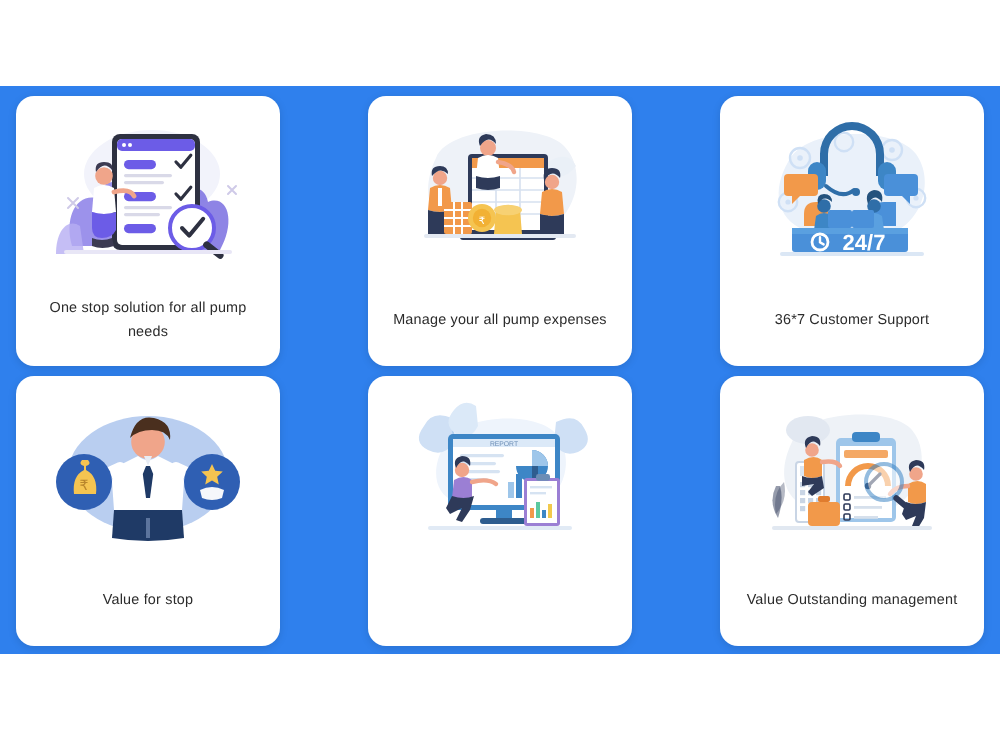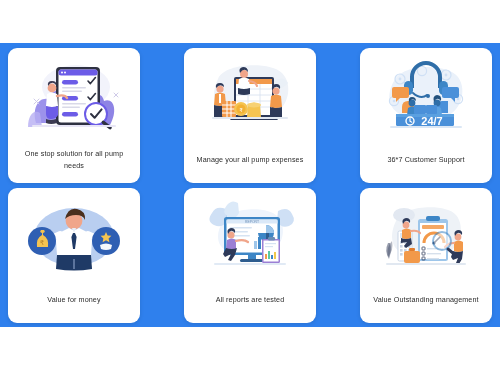--- a/index.html
+++ b/index.html
@@ -225,21 +225,21 @@
           <circle cx="22" cy="49" r="3.4" fill="#f0a58a"></circle>
           <circle cx="82" cy="49" r="3.4" fill="#f0a58a"></circle>
           <circle cx="20" cy="44" r="14" fill="#2f5fb3"></circle>
           <path d="M15 50 q-1 -9 5 -12 l0 -2 q-3 -1 -1 -3 l3 0 q2 2 -1 3 l0 2 q6 3 5 12 Z" fill="#f5c451"></path>
           <text x="20" y="48" font-family="DejaVu Sans, sans-serif" font-size="7" fill="#b9862c" text-anchor="middle">₹</text>
           <circle cx="84" cy="44" r="14" fill="#2f5fb3"></circle>
           <path d="M78 48 q6 -3 12 0 l-1 4 q-5 2 -10 0 Z" fill="#f5f7fb"></path>
           <path d="M84 35 l1.6 3.4 l3.8 0.4 l-2.8 2.6 l0.8 3.8 l-3.4 -1.9 l-3.4 1.9 l0.8 -3.8 l-2.8 -2.6 l3.8 -0.4 Z" fill="#f5c451"></path>
         </svg>
       </div>
-      <div class="caption">Value for money</div>
+      <div class="caption">Value for stop</div>
     </div>
 
     <div class="card">
       <div class="art">
         <svg width="104" height="84" viewBox="0 0 104 84">
           <path d="M24 26 C30 10 70 8 80 20 C90 32 84 52 70 56 L30 54 C18 50 18 36 24 26 Z" fill="#eef4fc"></path>
           <path d="M28 12 q-10 -4 -14 4 q-6 8 2 12 q8 4 13 -4 Z" fill="#cfe0f5"></path>
           <path d="M30 10 q-4 10 2 16" stroke="#b4d0ef" stroke-width="1" fill="none"></path>
           <path d="M40 6 q-6 -4 -11 2 q-6 7 1 12 q7 4 11 -4 Z" fill="#dbe9f8"></path>
           <path d="M80 14 q10 -5 14 3 q5 8 -3 12 q-8 3 -12 -5 Z" fill="#cfe0f5"></path>
@@ -278,21 +278,20 @@
           </g>
           <g>
             <rect x="67" y="57" width="2" height="5" fill="#f2994a"></rect>
             <rect x="70" y="54" width="2" height="8" fill="#5cc9a0"></rect>
             <rect x="73" y="58" width="2" height="4" fill="#3d86c6"></rect>
             <rect x="76" y="55" width="2" height="7" fill="#f2c94c"></rect>
           </g>
           <rect x="16" y="66" width="72" height="2" rx="1" fill="#e1eaf5"></rect>
         </svg>
       </div>
-      <div class="caption">All reports are tested</div>
     </div>
 
     <div class="card">
       <div class="art">
         <svg width="104" height="84" viewBox="0 0 104 84">
           <path d="M22 24 C28 8 72 6 82 18 C92 30 86 52 70 58 L28 56 C16 50 16 36 22 24 Z" fill="#eef2f7"></path>
           <ellipse cx="30" cy="18" rx="11" ry="7" fill="#e2e8f1"></ellipse>
           <path d="M14 46 q-4 8 1 16 q3 -9 1 -16 Z" fill="#2e3a59" opacity="0.5"></path>
           <path d="M18 44 q-6 6 -4 16 q6 -7 4 -16 Z" fill="#2e3a59" opacity="0.35"></path>
           <rect x="44" y="22" width="30" height="42" rx="2.5" fill="#9ec6ea"></rect>

